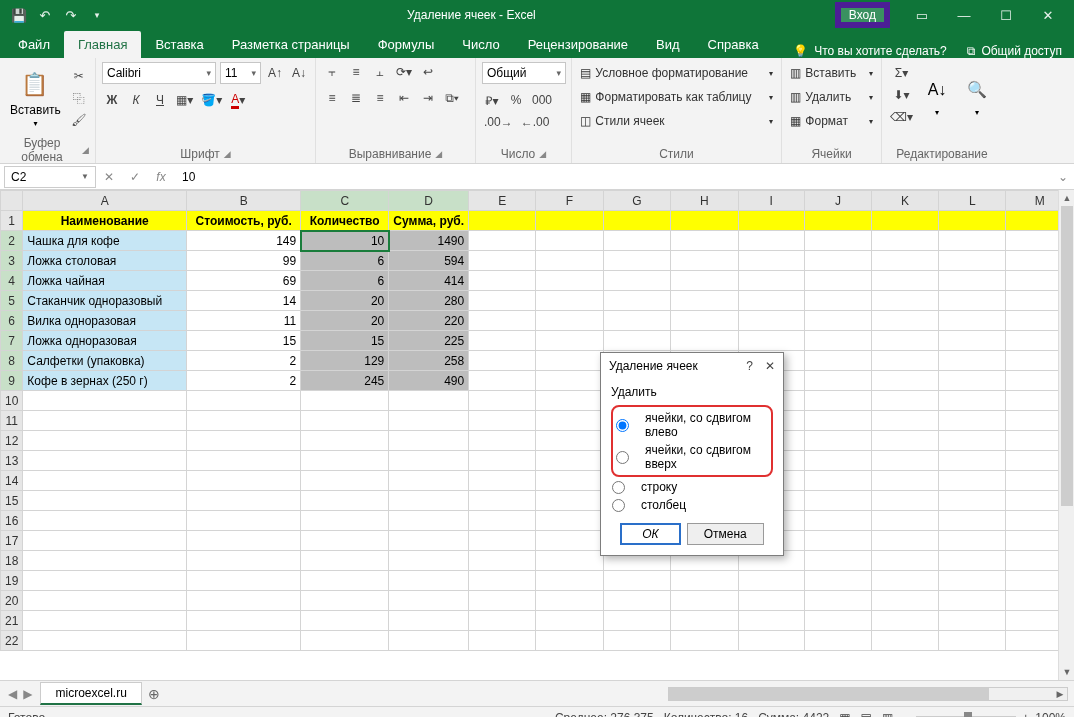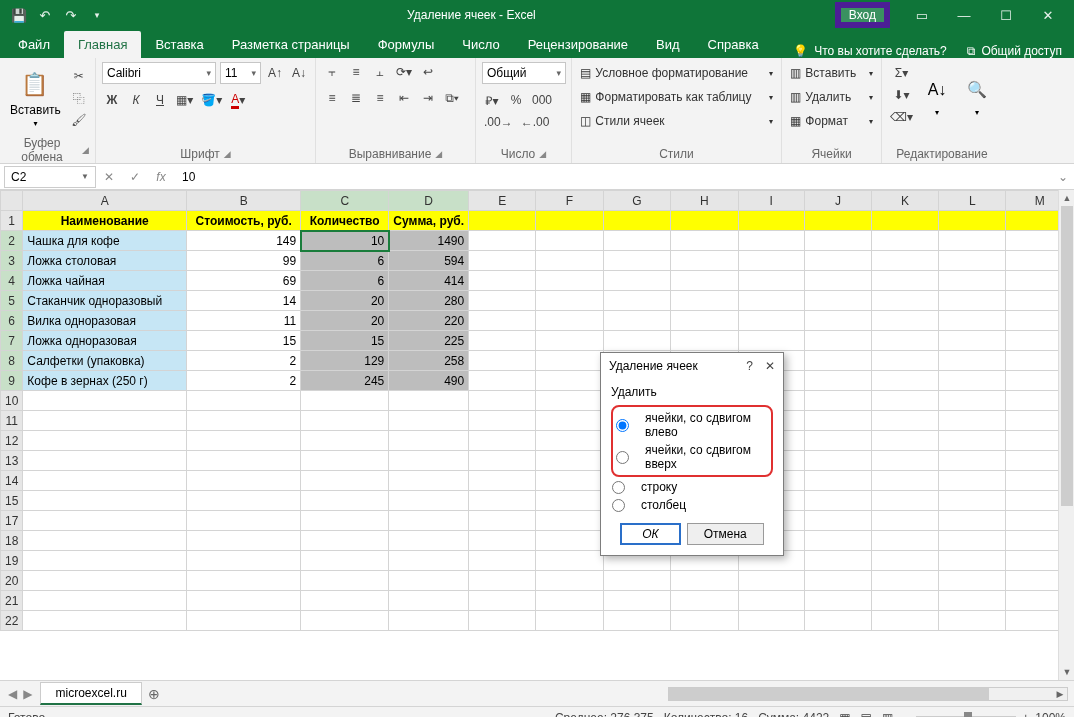--- a/index.html
+++ b/index.html
@@ -570,20 +570,36 @@
           <td class="colN"></td>
           <td class="colN"></td>
           <td class="colN"></td>
           <td class="colN"></td>
           <td class="colN"></td>
           <td class="colN"></td>
           <td class="colN"></td>
           <td class="colN"></td>
         </tr>
         <tr>
+          <th class="rowh">16</th>
+          <td class="colA"></td>
+          <td class="colB"></td>
+          <td class="colC"></td>
+          <td class="colD"></td>
+          <td class="colN"></td>
+          <td class="colN"></td>
+          <td class="colN"></td>
+          <td class="colN"></td>
+          <td class="colN"></td>
+          <td class="colN"></td>
+          <td class="colN"></td>
+          <td class="colN"></td>
+          <td class="colN"></td>
+        </tr>
+        <tr>
           <th class="rowh">17</th>
           <td class="colA"></td>
           <td class="colB"></td>
           <td class="colC"></td>
           <td class="colD"></td>
           <td class="colN"></td>
           <td class="colN"></td>
           <td class="colN"></td>
           <td class="colN"></td>
           <td class="colN"></td>

